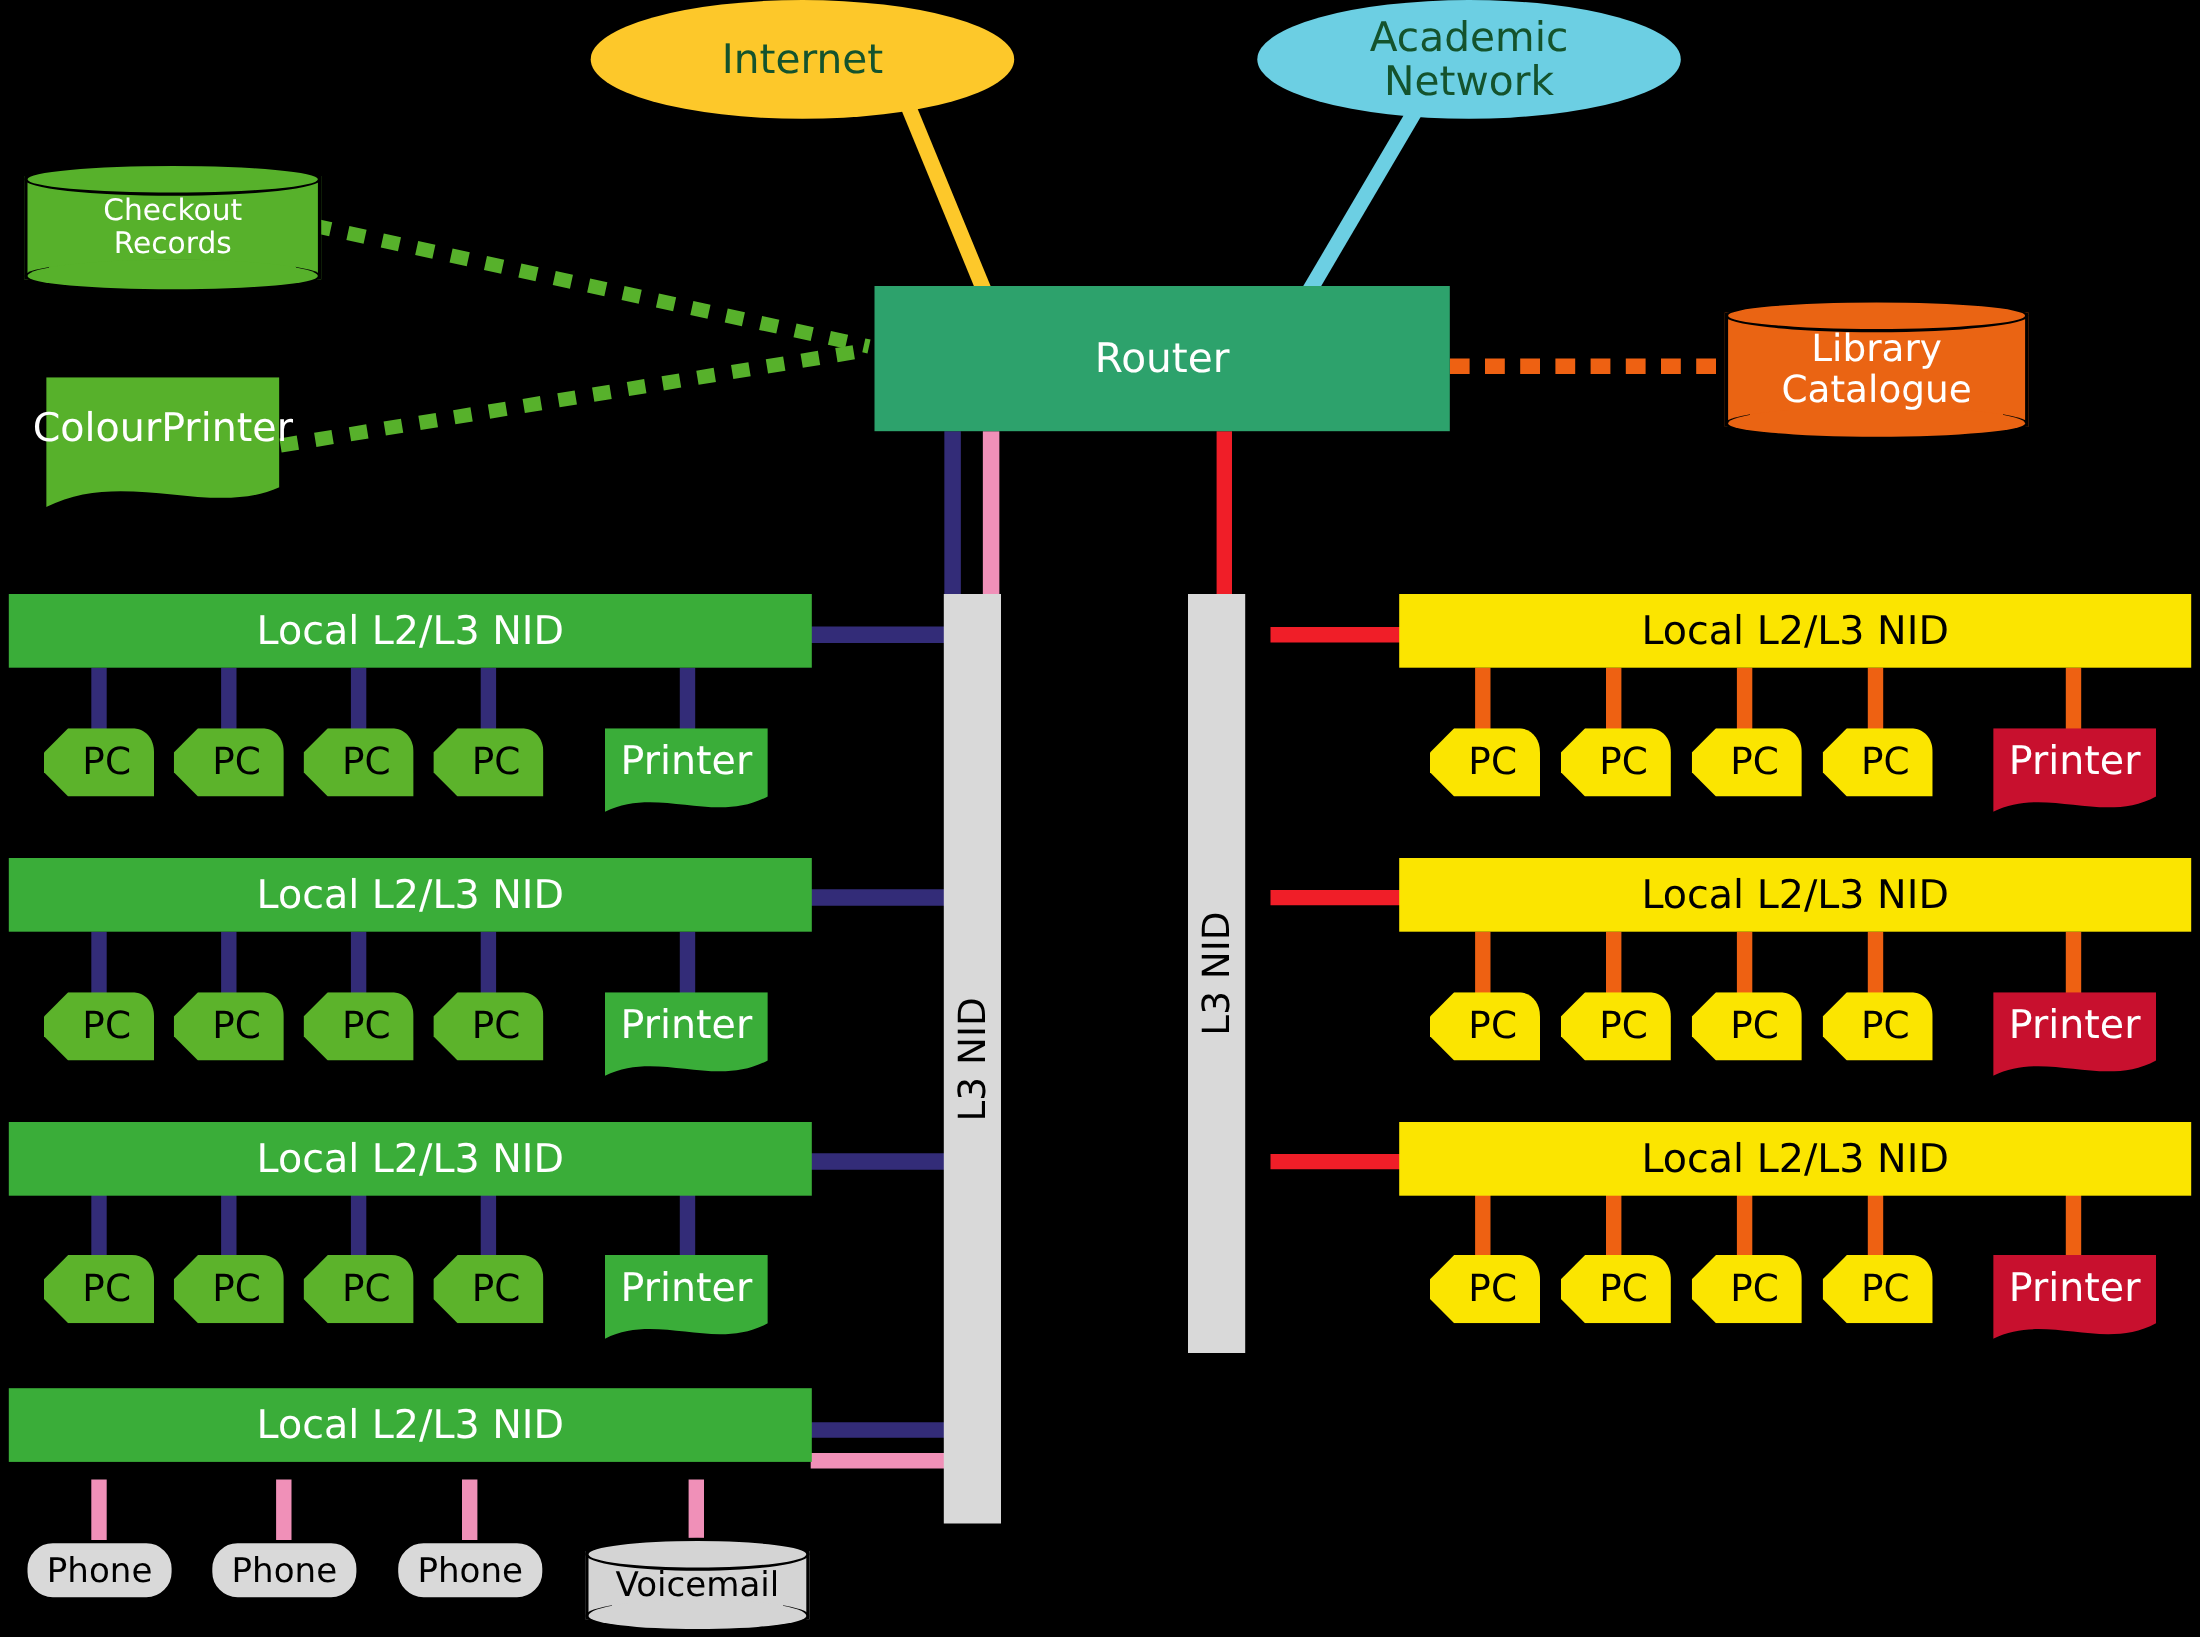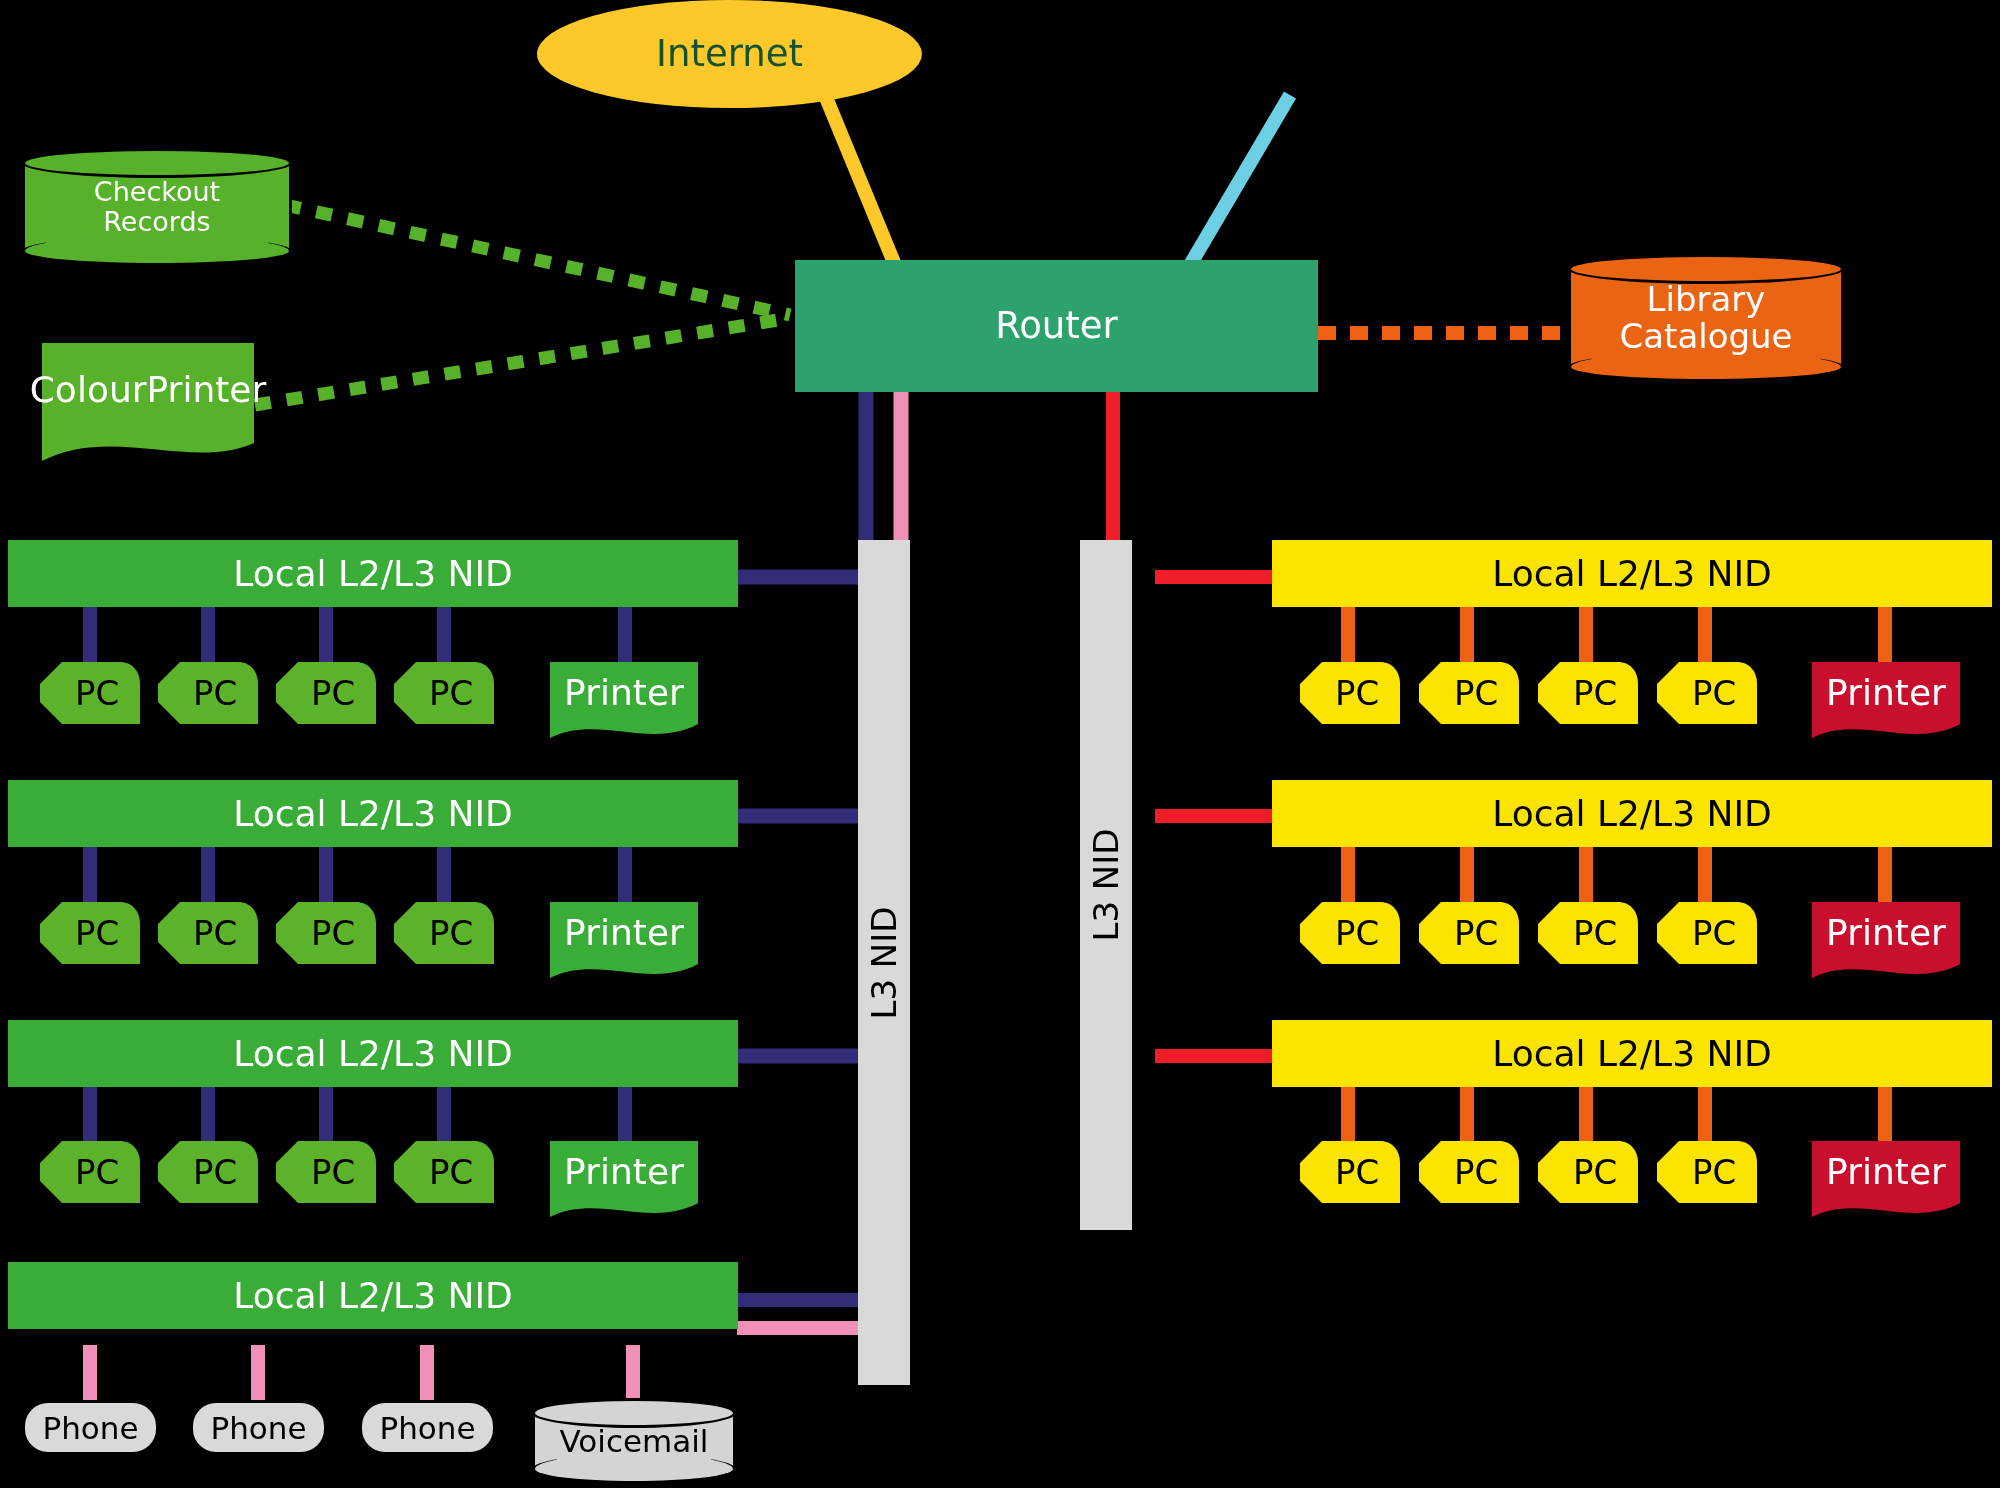--- a/index.html
+++ b/index.html
@@ -149,20 +149,24 @@
       <line x1="1586" y1="1086" x2="1586" y2="1142"></line>
       <line x1="1705" y1="1086" x2="1705" y2="1142"></line>
       <line x1="1885" y1="1086" x2="1885" y2="1142"></line>
     </g>
   </svg>
 
   <div class="node ellipse el-internet" style="left:537px;top:0px;width:385px;height:108px;">
     <span>Internet</span>
   </div>
 
+  <div class="node ellipse el-academic" style="left:1143px;top:0px;width:385px;height:108px;flex-direction:column;">
+    <span>Academic</span>
+    <span>Network</span>
+  </div>
 
   <div class="node router" style="left:795px;top:260px;width:523px;height:132px;flex-direction:column;">
     <span>Router</span>
   </div>
 
   <div class="cyl cyl-checkout" style="left:22px;top:148px;width:270px;height:118px;">
     <div class="body"></div>
     <div class="bot"></div>
     <div class="top"></div>
     <div class="lbl" style="flex-direction:column;">
@@ -174,21 +178,21 @@
   <div class="printer" style="left:42px;top:343px;width:212px;height:130px;">
     <svg viewBox="0 0 212 130" preserveAspectRatio="none">
       <path d="M0,0 H212 V100 C150,128 70,82 0,118 Z" fill="#57b12b"></path>
     </svg>
     <div class="plbl" style="flex-direction:row;">
       <span>Colour</span>
       <span>Printer</span>
     </div>
   </div>
 
-  <div class="cyl cyl-library" style="left:1568px;top:254px;width:276px;height:128px;">
+  <div class="cyl cyl-library" style="left:1568px;top:272px;width:276px;height:128px;">
     <div class="body"></div>
     <div class="bot"></div>
     <div class="top"></div>
     <div class="lbl" style="flex-direction:column;">
       <span>Library</span>
       <span>Catalogue</span>
     </div>
   </div>
 
   <div class="l3" style="left:858px;top:540px;width:52px;height:845px;">

